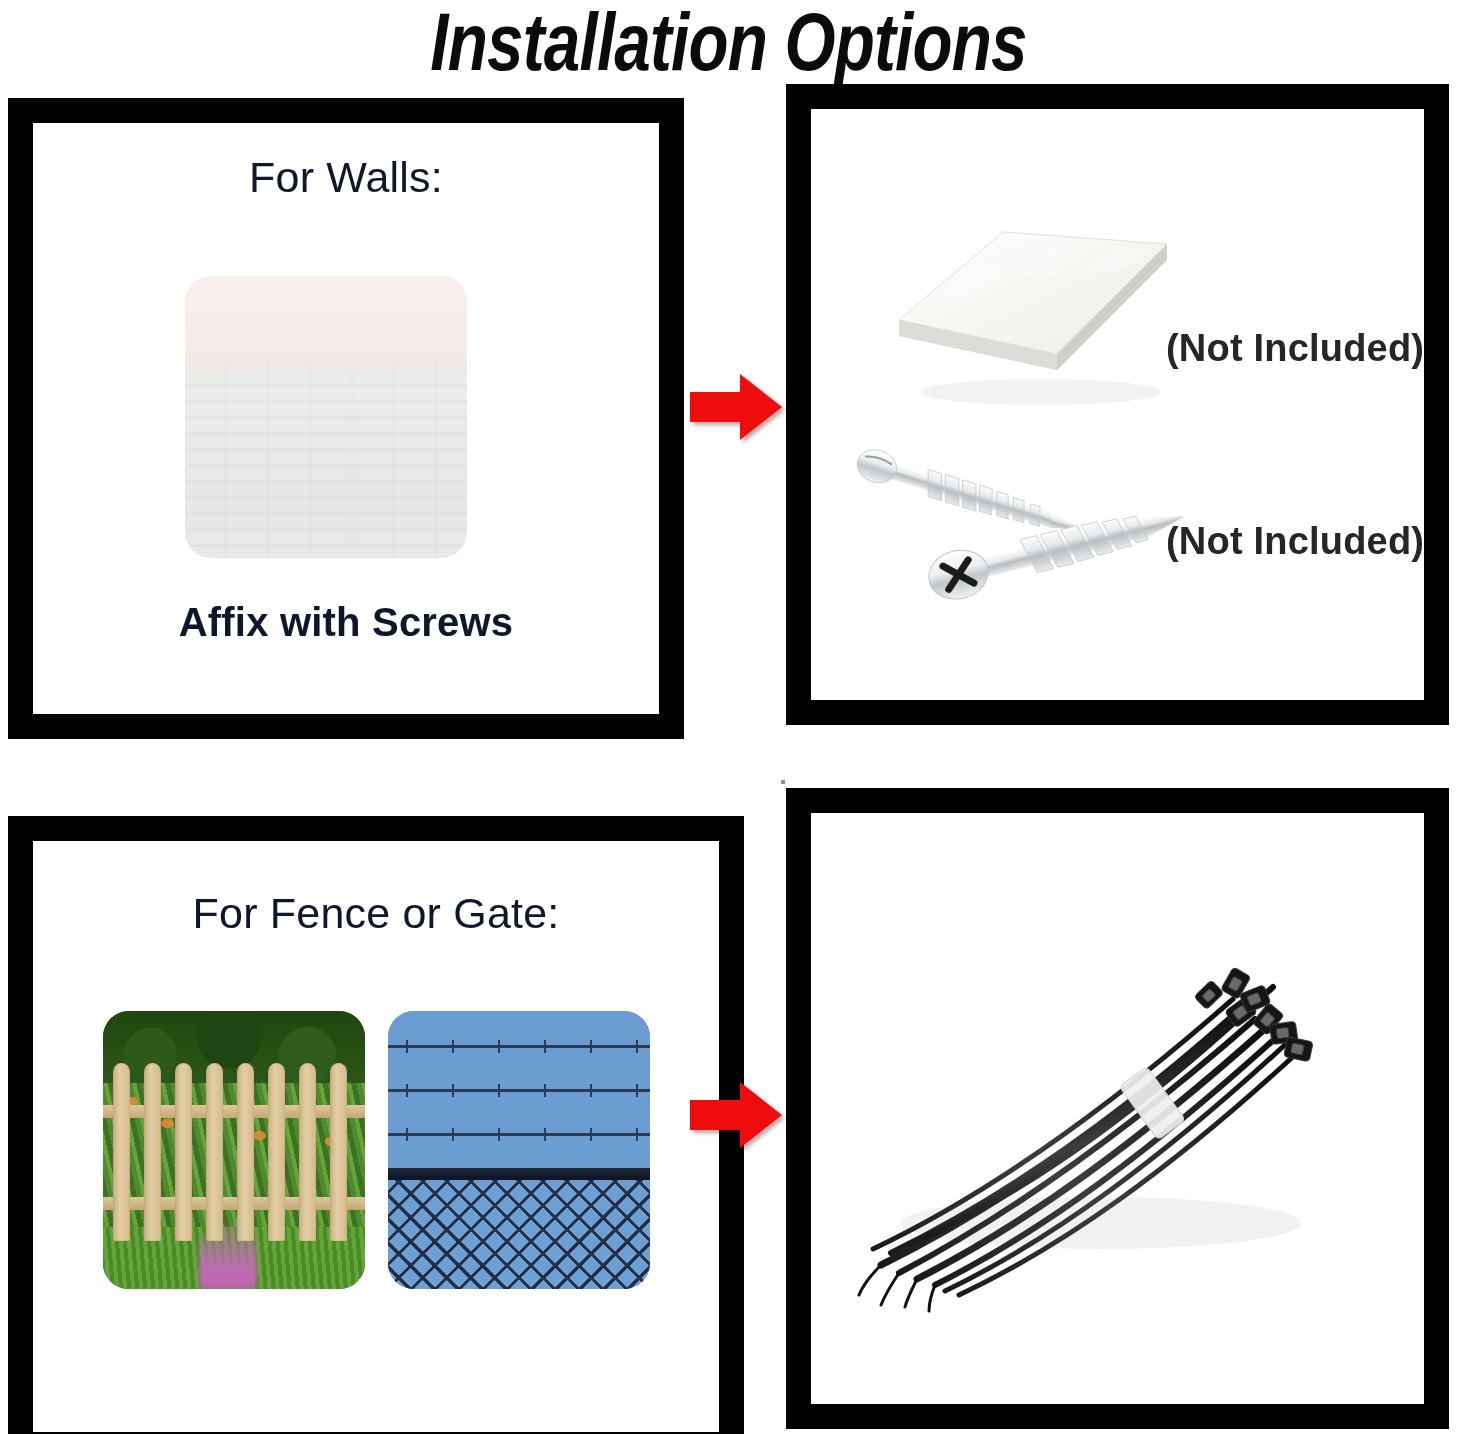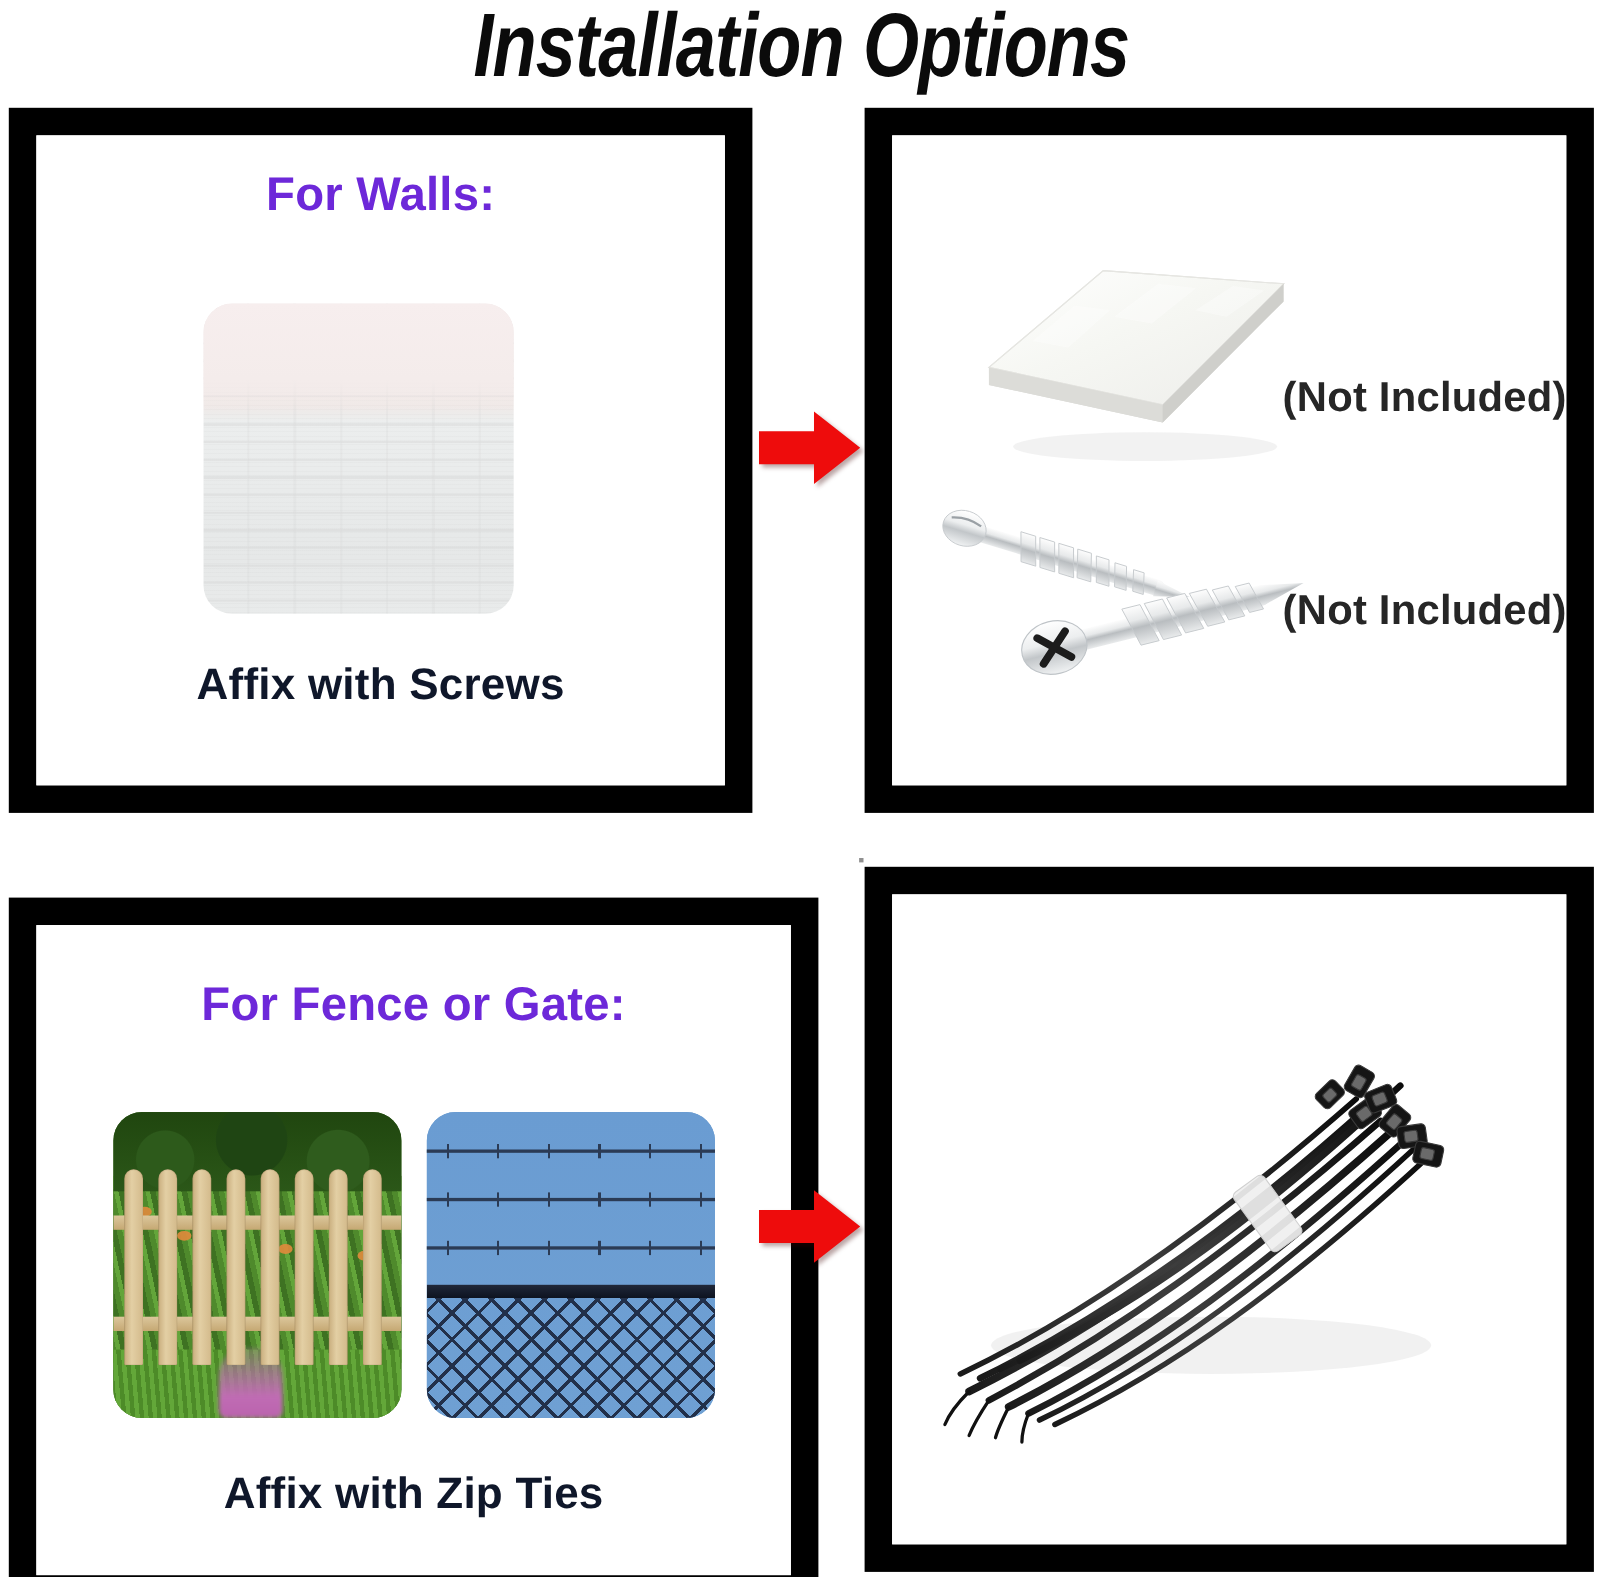--- a/index.html
+++ b/index.html
@@ -18,30 +18,30 @@
     transform:scaleX(.80);transform-origin:50% 50%;
     white-space:nowrap;
   }
 
   
   .panel{
     position:absolute;background:#ffffff;border:25px solid #000000;
     box-sizing:border-box;overflow:hidden;
   }
   #panel-walls  {left:8px;   top:98px;  width:676px; height:641px;}
-  #panel-hw     {left:786px; top:98px;  width:663px; height:641px;}
+  #panel-hw     {left:786px; top:84px;  width:663px; height:641px;}
   #panel-fence  {left:8px;   top:816px; width:736px; height:641px;}
   #panel-zip    {left:786px; top:788px; width:663px; height:641px;}
 
   .panel-inner{position:relative;width:100%;height:100%;background:#fff;}
 
   
   .heading{
     position:absolute;left:0;width:100%;text-align:center;
-    font-weight:bold;color:#6d28d9;font-size:43px;
+    font-weight:normal;color:#0f172a;font-size:43px;
     letter-spacing:.2px;white-space:nowrap;
   }
   .caption{
     position:absolute;left:0;width:100%;text-align:center;
     font-weight:bold;color:#0f172a;font-size:40px;line-height:54px;
     letter-spacing:.2px;
   }
   #walls-heading{top:30px;}
   #walls-caption{top:472px;}
   #fence-heading{top:48px;}
@@ -319,21 +319,20 @@
 
     <div class="photo-sq" id="fence-chain">
       <div class="sky"></div>
       <div class="barb" style="top:34px;"></div>
       <div class="barb" style="top:78px;"></div>
       <div class="barb" style="top:122px;"></div>
       <div class="rail-top" style="top:157px;"></div>
       <div class="mesh" style="top:169px;height:109px;"></div>
     </div>
 
-    <div class="caption" id="fence-caption">Affix with Zip Ties</div>
 
   </div>
 </div>
 
 <div class="arrow" id="arrow-bottom">
   <svg viewBox="0 0 96 70" width="96" height="70">
     <polygon points="2,20 52,20 52,2 94,35 52,68 52,50 2,50" fill="#ee0c0c"></polygon>
   </svg>
 </div>
 

